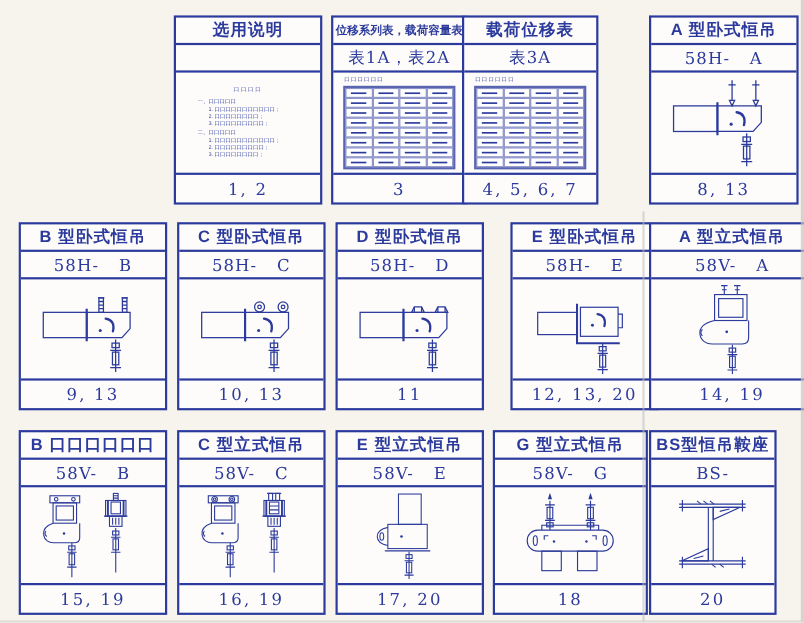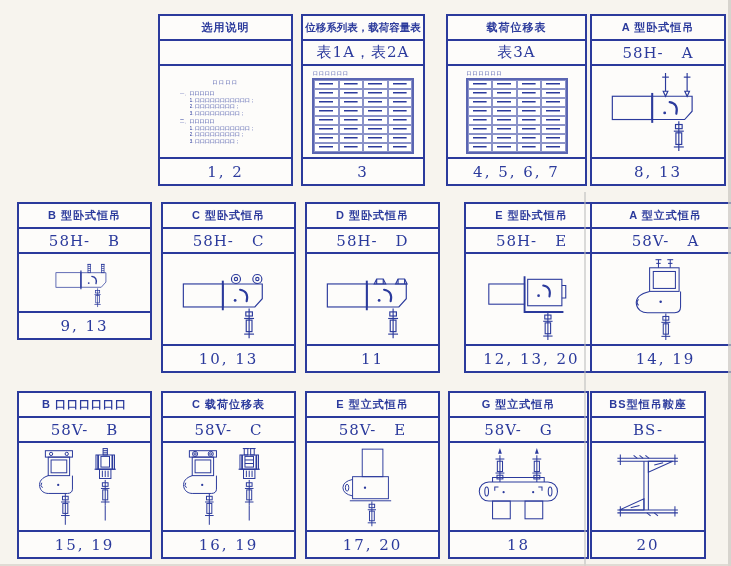--- a/index.html
+++ b/index.html
@@ -6,21 +6,21 @@
   html,body{ margin:0; padding:0; }
   body{ font-family:"Liberation Sans", sans-serif; background:#e8e5df; }
   .stage{ position:relative; width:731px; height:566px; background:#f7f4ee; overflow:hidden; }
   .scanline-v{ position:absolute; left:584px; top:192px; width:2px; height:374px; background:#bdbdbd; opacity:.55; }
   .scanline-r{ position:absolute; right:0; top:0; width:3px; height:566px; background:#c9c6c0; opacity:.7; }
   .scanline-b{ position:absolute; left:0; bottom:0; width:731px; height:2px; background:#d8d4cd; opacity:.8; }
 
   .panel{ position:absolute; box-sizing:border-box; border:2px solid var(--ink);
           background:#fdfcfa; display:flex; flex-direction:column; }
   .t{ height:23px; flex:0 0 23px; border-bottom:2px solid var(--ink); display:flex; align-items:center;
-      justify-content:center; color:var(--ink); font-weight:700; font-size:11px; letter-spacing:1px;
+      justify-content:center; color:var(--ink); font-weight:700; font-size:15px; letter-spacing:1px;
       white-space:nowrap; overflow:hidden; }
   .panel.long-title .t{ font-size:10.5px; letter-spacing:0; }
   .s{ height:23px; flex:0 0 23px; border-bottom:2px solid var(--ink); display:flex; align-items:center;
       justify-content:center; gap:18px; color:var(--ink);
       font-family:"DejaVu Serif", serif; font-size:15px; letter-spacing:1px; }
   .s span:empty{ display:none; }
   .b{ flex:1 1 auto; display:flex; align-items:center; justify-content:center; overflow:hidden; }
   .f{ height:25px; flex:0 0 25px; border-top:2px solid var(--ink); display:flex; align-items:center;
       justify-content:center; color:var(--ink); font-family:"DejaVu Serif", serif; font-size:15px;
       letter-spacing:2px; }
@@ -148,21 +148,21 @@
             <i></i>
             <i></i>
             <i></i>
             <i></i>
           </div>
       </div>
     </div>
     <div class="f">3</div>
   </div>
 
-  <div class="panel" style="left:446px;top:14px;width:141px;height:172px">
+  <div class="panel" style="left:420px;top:14px;width:124px;height:172px">
     <div class="t">载荷位移表</div>
     <div class="s">
       <span>表3A</span>
 
     </div>
     <div class="b">
       <div class="minitab-wrap">
         <div class="minitab-cap">口口口口口口</div>
         <div class="mtab">
             <i></i>
@@ -217,21 +217,21 @@
         <path d="M77,41 c7,1 10,6 8,14" class="arc"></path>
         <circle cx="71" cy="54" r="1.7" class="fill"></circle>
         <use href="#ar" x="72" y="6"></use>
           <use href="#ar" x="98" y="6"></use>
         <use href="#tb" x="88" y="64"></use>
       </svg>
     </div>
     <div class="f">8, 13</div>
   </div>
 
-  <div class="panel" style="left:17px;top:202px;width:135px;height:138px">
+  <div class="panel" style="left:17px;top:202px;width:135px;height:171px">
     <div class="t">B 型卧式恒吊</div>
     <div class="s">
       <span>58H-</span>
       <span>B</span>
     </div>
     <div class="b">
       <svg class="dg" viewBox="0 0 126 104">
         <rect x="8" y="34" width="48" height="28"></rect>
         <path d="M56,34 h48 v18 l-9,10 h-39 z"></path>
         <line x1="56" y1="30" x2="56" y2="66" class="bold"></line>
@@ -363,21 +363,21 @@
           <line x1="92" y1="36" x2="92" y2="45"></line>
           <line x1="96" y1="36" x2="96" y2="45"></line>
         <use href="#tb" x="92" y="49"></use>
           <line x1="92" y1="85" x2="92" y2="106"></line>
       </svg>
     </div>
     <div class="f">15, 19</div>
   </div>
 
   <div class="panel" style="left:161px;top:391px;width:135px;height:168px">
-    <div class="t">C 载荷位移表</div>
+    <div class="t">C 型立式恒吊</div>
     <div class="s">
       <span>58V-</span>
       <span>C</span>
     </div>
     <div class="b">
       <svg class="dg" viewBox="0 0 126 116">
         <rect x="8" y="8" width="38" height="9"></rect>
         <circle cx="16" cy="12.5" r="3.6"></circle>
           <circle cx="16" cy="12.5" r="1.6"></circle>
         <circle cx="38" cy="12.5" r="3.6"></circle>

